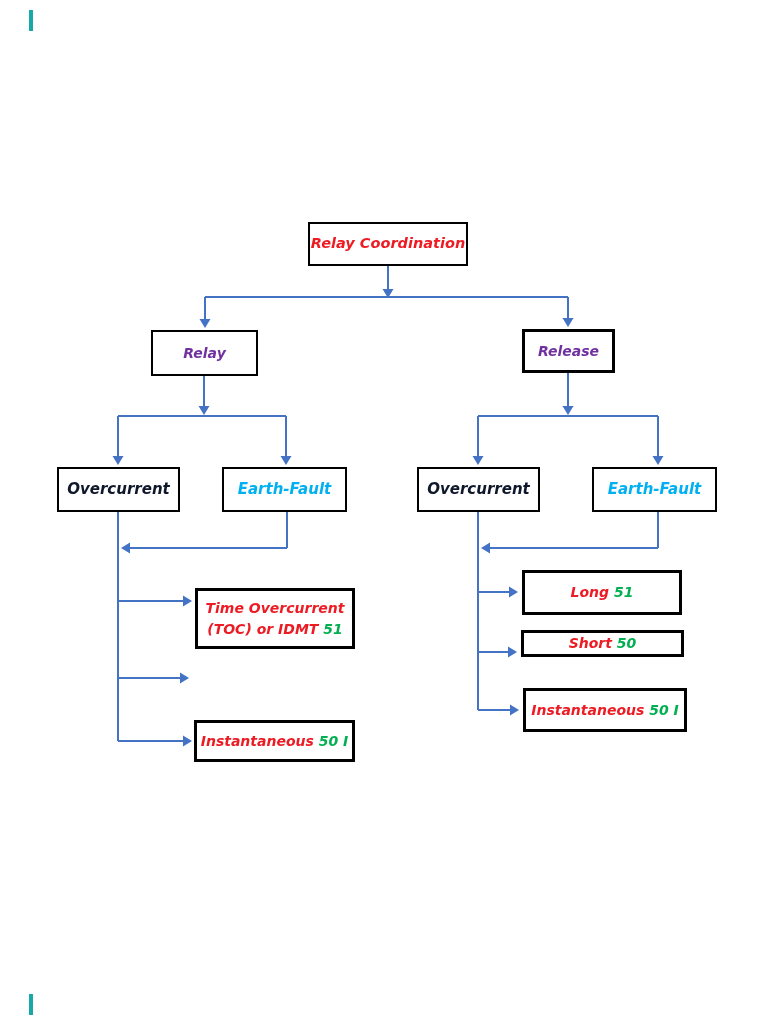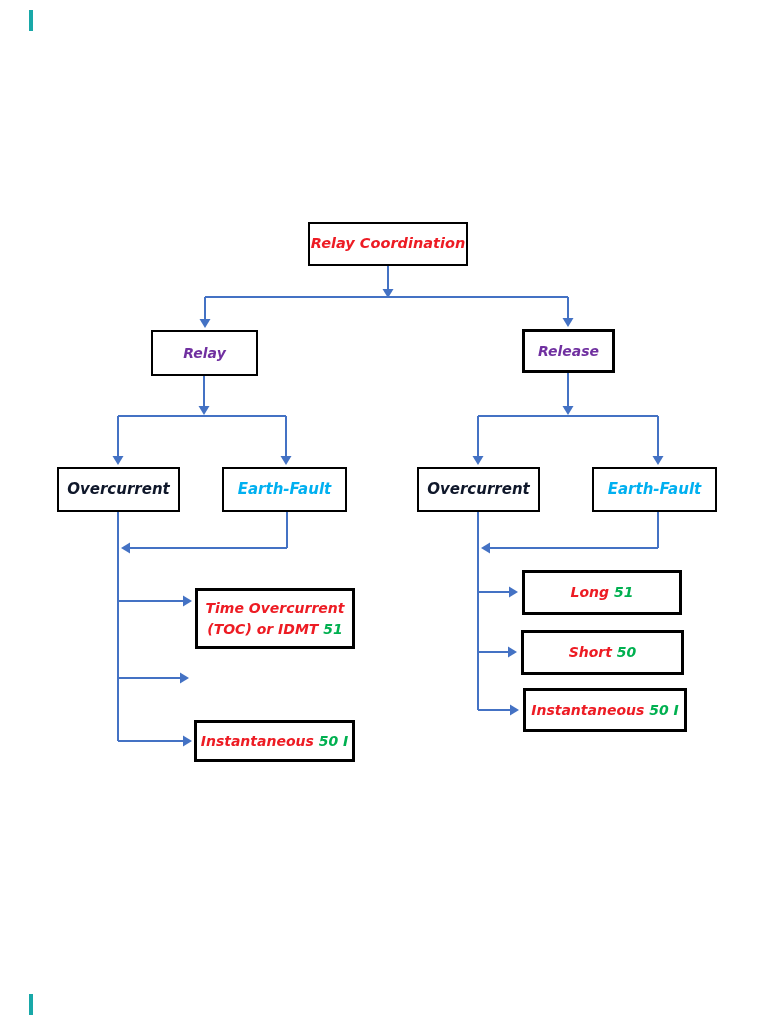--- a/index.html
+++ b/index.html
@@ -108,20 +108,20 @@
     <span><span class="t-main">Time Overcurrent
 (TOC) or IDMT </span><span class="t-code">51</span></span>
   </div>
   <div class="box leaf bd3" style="left:194px;top:720px;width:161px;height:42px;">
     <span><span class="t-main">Instantaneous </span><span class="t-code">50 I</span></span>
   </div>
 
   <div class="box leaf bd3" style="left:522px;top:570px;width:160px;height:45px;">
     <span><span class="t-main">Long </span><span class="t-code">51</span></span>
   </div>
-  <div class="box leaf bd3" style="left:521px;top:630px;width:163px;height:45px;">
+  <div class="box leaf bd3" style="left:521px;top:630px;width:163px;height:27px;">
     <span><span class="t-main">Short </span><span class="t-code">50</span></span>
   </div>
   <div class="box leaf bd3" style="left:523px;top:688px;width:164px;height:44px;">
     <span><span class="t-main">Instantaneous </span><span class="t-code">50 I</span></span>
   </div>
 
 </div>
 
 </body></html>

